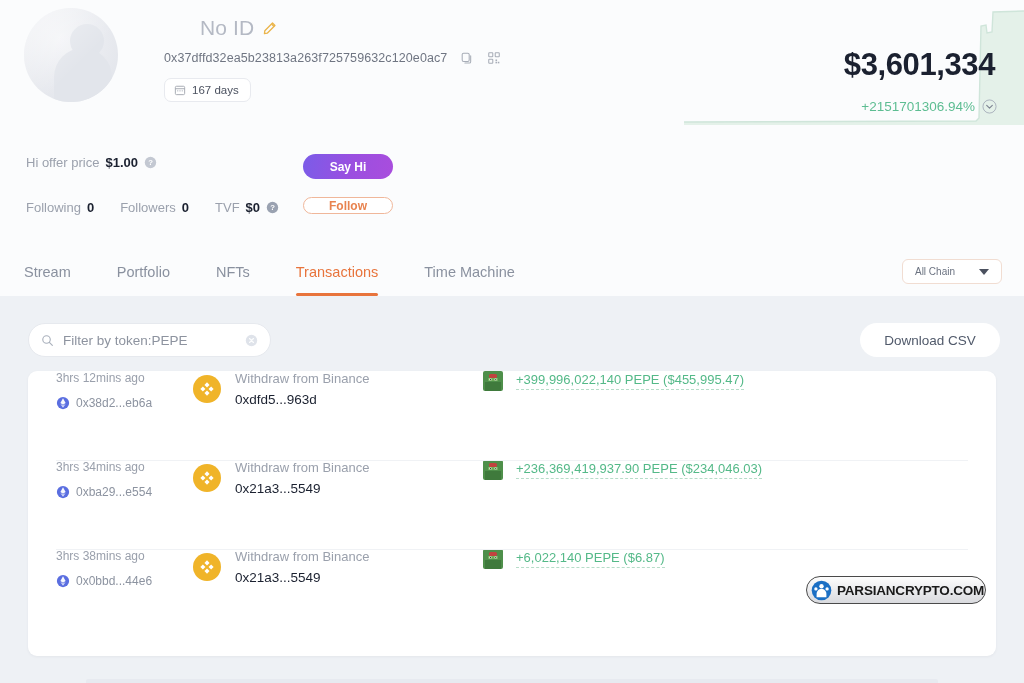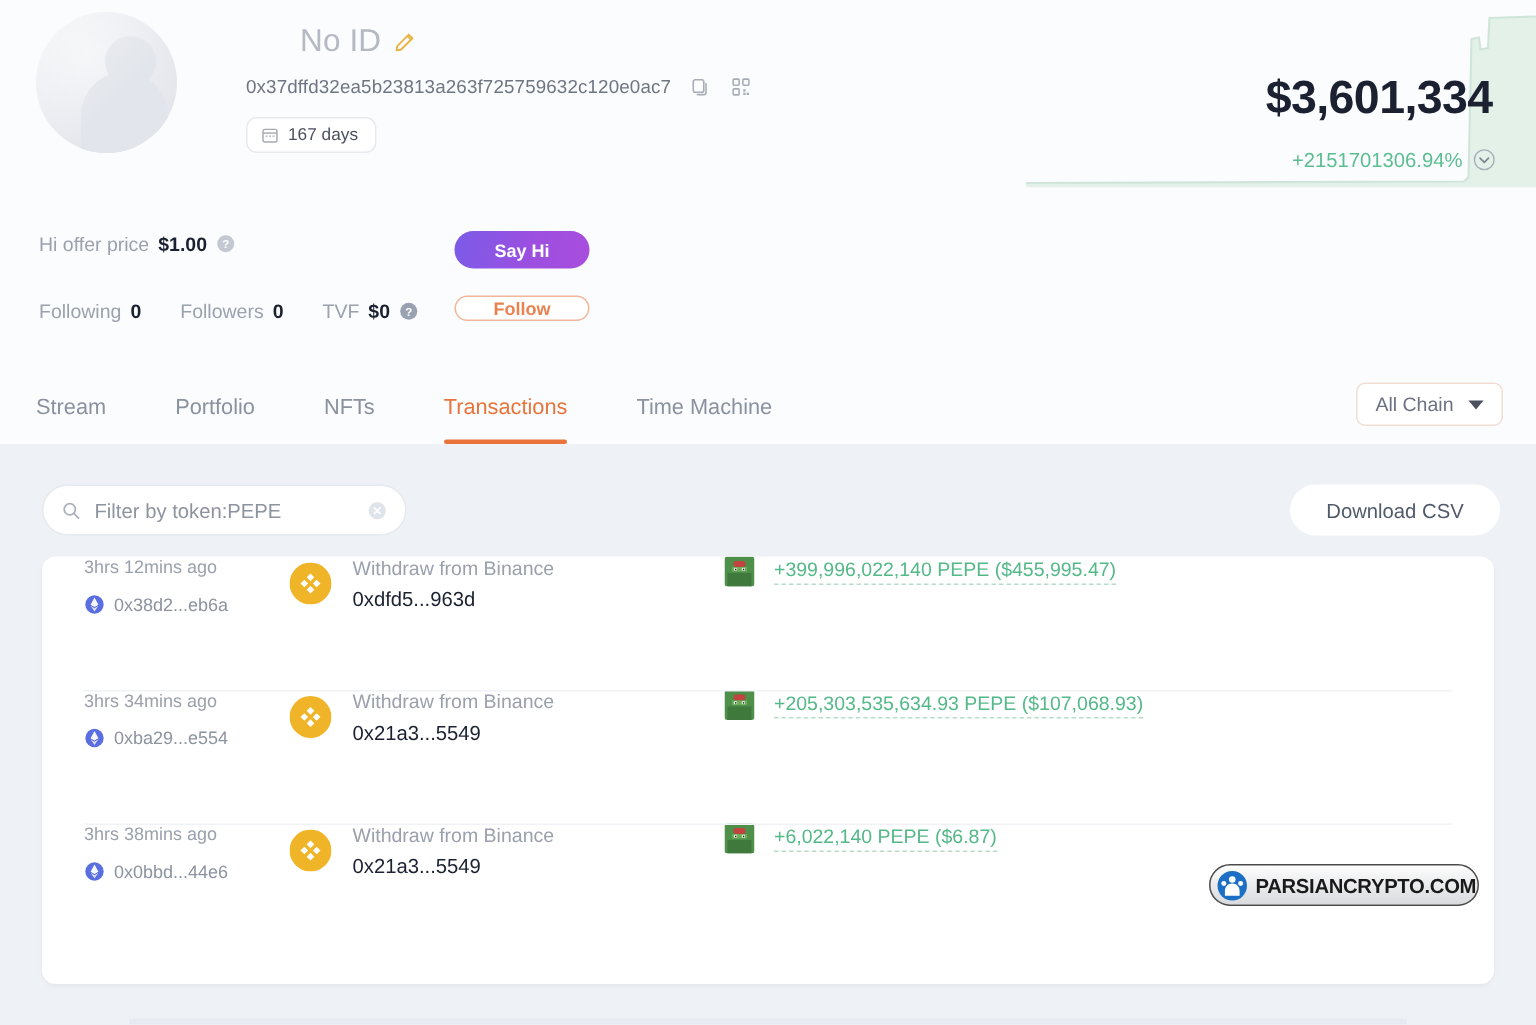--- a/index.html
+++ b/index.html
@@ -213,26 +213,26 @@
     height: 3px;
     border-radius: 2px;
     background: #e8743c;
   }
 
   .chain-select {
     position: absolute;
     right: 22px; bottom: 12px;
     display: flex;
     align-items: center;
-    gap: 10px;
+    gap: 24px;
     padding: 6px 12px;
     border: 1px solid #f1ddd2;
     border-radius: 6px;
     background: #fff;
-    font-size: 13px;
+    font-size: 10px;
     color: #6b7280;
     cursor: pointer;
   }
   .caret { width: 0; height: 0; border-left: 5px solid transparent; border-right: 5px solid transparent; border-top: 6px solid #4b515f; display:block; }
 
   
   .content {
     position: absolute;
     top: 296px; left: 0;
     width: 1024px; height: 387px;
@@ -578,21 +578,21 @@
           <svg class="token-icon" viewBox="0 0 20 20">
             <rect width="20" height="20" fill="#4e8f4a"></rect>
             <rect x="2" y="11" width="16" height="9" fill="#3f7a3c"></rect>
             <rect x="6" y="3" width="8" height="4" rx="1.6" fill="#c2433f"></rect>
             <rect x="5" y="7" width="10" height="3" fill="#6fae58"></rect>
             <rect x="6.4" y="7.6" width="2" height="1.8" fill="#ffffff"></rect>
             <rect x="11.6" y="7.6" width="2" height="1.8" fill="#ffffff"></rect>
             <rect x="7" y="8.1" width="1" height="1" fill="#1d2b1c"></rect>
             <rect x="12.2" y="8.1" width="1" height="1" fill="#1d2b1c"></rect>
           </svg>
-          <span class="amount-text">+205,303,535,634.93 PEPE ($107,068.93)</span>
+          <span class="amount-text">+236,369,419,937.90 PEPE ($234,046.03)</span>
         </div>
       </div>
 
       <div class="tx-row">
         <div class="col-time">
           <div class="time-ago">3hrs 38mins ago</div>
           <div class="hash-row">
             <svg class="chain-icon" viewBox="0 0 16 16">
               <circle cx="8" cy="8" r="7" fill="#5a6ee0"></circle>
               <path d="M8 2.6 L11 8.1 L8 9.9 L5 8.1 Z" fill="#ffffff" opacity=".95"></path>

